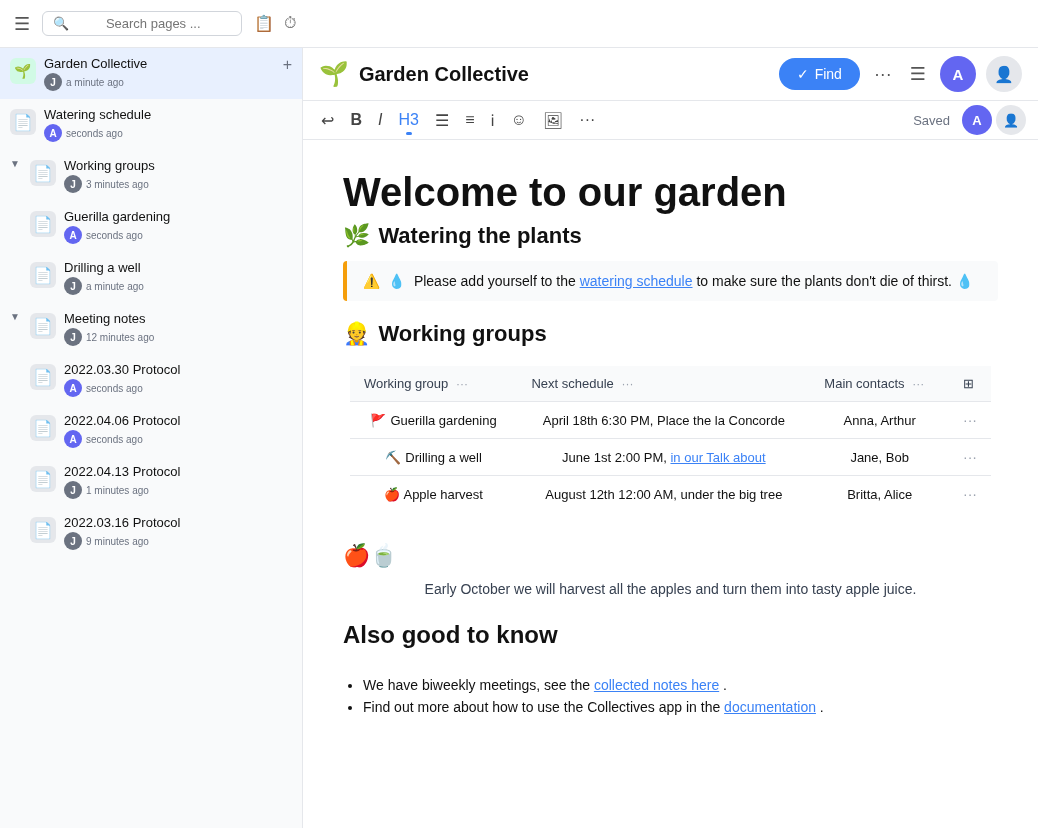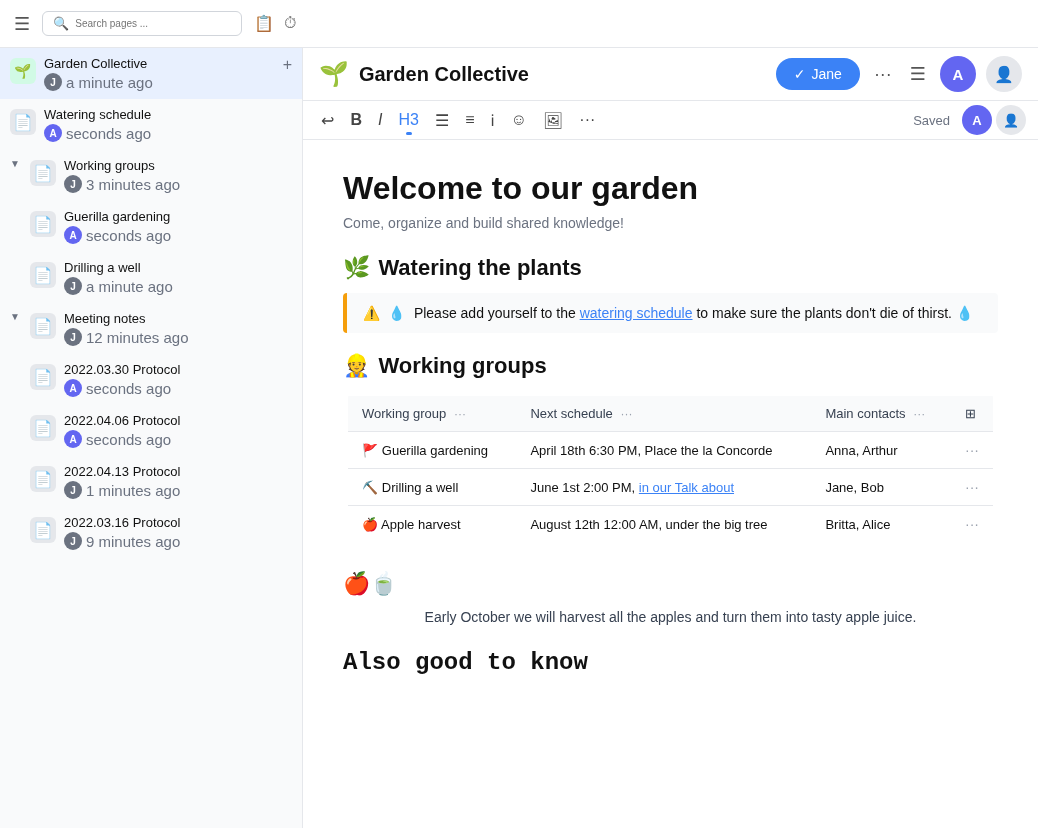--- a/index.html
+++ b/index.html
@@ -2,38 +2,38 @@
 <html><head>
   <meta charset="utf-8">
   <style>
     * { box-sizing: border-box; margin: 0; padding: 0; }
     body { font-family: -apple-system, BlinkMacSystemFont, 'Segoe UI', sans-serif; background: #fff; display: flex; flex-direction: column; height: 828px; width: 1038px; overflow: hidden; }
 
     
     .top-bar { display: flex; align-items: center; height: 48px; border-bottom: 1px solid #e5e7eb; padding: 0 10px; gap: 8px; background: #fff; flex-shrink: 0; }
     .hamburger-icon { color: #555; font-size: 18px; cursor: pointer; padding: 4px; }
     .search-bar { display: flex; align-items: center; border: 1px solid #d1d5db; border-radius: 6px; padding: 4px 10px; flex: 1; max-width: 200px; background: #fff; gap: 6px; cursor: text; }
-    .search-bar input { border: none; outline: none; font-size: 10px; color: #7f1d1d; background: transparent; width: 100%; }
+    .search-bar input { border: none; outline: none; font-size: 13px; color: #7f1d1d; background: transparent; width: 100%; text-align: center; }
     .top-bar-icons { display: flex; gap: 10px; margin-left: 4px; }
     .top-bar-icons span { color: #666; font-size: 16px; cursor: pointer; }
 
     
     .main-layout { display: flex; flex: 1; overflow: hidden; }
 
     
     .sidebar { width: 303px; flex-shrink: 0; border-right: 1px solid #e5e7eb; background: #f9fafb; overflow-y: auto; display: flex; flex-direction: column; }
     .sidebar-item { display: flex; align-items: flex-start; padding: 8px 10px; cursor: pointer; gap: 8px; }
     .sidebar-item.active { background: #e8f0fe; }
     .sidebar-item-icon { width: 26px; height: 26px; border-radius: 6px; background: #e5e7eb; display: flex; align-items: center; justify-content: center; font-size: 14px; flex-shrink: 0; margin-top: 2px; }
     .sidebar-item-icon.green { background: #d1fae5; }
     .sidebar-item-avatar { width: 18px; height: 18px; border-radius: 50%; display: flex; align-items: center; justify-content: center; font-size: 10px; font-weight: 600; color: #fff; flex-shrink: 0; }
     .sidebar-item-content { flex: 1; }
     .sidebar-item-name { font-size: 13px; font-weight: 500; color: #111; }
     .sidebar-item-meta { display: flex; align-items: center; gap: 4px; margin-top: 2px; }
-    .sidebar-item-time { font-size: 15px; color: #6b7280; }
+    .sidebar-item-time { font-size: 10px; color: #6b7280; }
     .sidebar-item-plus { color: #6b7280; font-size: 16px; margin-left: auto; cursor: pointer; }
     .sidebar-item-expand { color: #6b7280; font-size: 10px; margin-right: 2px; }
     .sidebar-indent { padding-left: 30px; }
 
     
     .content-area { flex: 1; display: flex; flex-direction: column; overflow: hidden; }
 
     
     .content-header { display: flex; align-items: center; padding: 8px 16px; border-bottom: 1px solid #e5e7eb; gap: 10px; background: #fff; flex-shrink: 0; }
     .page-title-area { display: flex; align-items: center; gap: 10px; flex: 1; }
@@ -46,41 +46,41 @@
 
     
     .toolbar { display: flex; align-items: center; padding: 4px 12px; border-bottom: 1px solid #e5e7eb; background: #fff; gap: 4px; flex-shrink: 0; }
     .toolbar-btn { color: #444; font-size: 16px; cursor: pointer; padding: 4px 6px; border-radius: 4px; border: none; background: transparent; position: relative; }
     .toolbar-btn.active { color: #3b82f6; }
     .toolbar-btn.active::after { content: ''; position: absolute; bottom: -2px; left: 50%; transform: translateX(-50%); width: 6px; height: 3px; background: #3b82f6; border-radius: 2px; }
     .toolbar-saved { color: #6b7280; font-size: 13px; margin-left: auto; }
 
     
     .page-content { flex: 1; overflow-y: auto; padding: 30px 40px; background: #fff; }
-    .page-h1 { font-size: 32px; font-weight: 700; color: #111; margin-bottom: 8px; }
+    .page-h1 { font-size: 40px; font-weight: 700; color: #111; margin-bottom: 8px; }
     .page-subtitle { font-size: 14px; color: #6b7280; margin-bottom: 24px; }
     .section-heading { font-size: 22px; font-weight: 700; color: #111; margin-bottom: 12px; display: flex; align-items: center; gap: 8px; }
     .callout { display: flex; align-items: flex-start; background: #f9fafb; border-left: 4px solid #f59e0b; padding: 12px 16px; border-radius: 4px; margin-bottom: 20px; font-size: 14px; color: #111; gap: 8px; }
     .callout a { color: #3b82f6; text-decoration: underline; }
 
     
-    .data-table { width: 100%; border-collapse: collapse; margin-bottom: 24px; border: 5px solid #0ea5e9; border-radius: 6px; overflow: hidden; }
+    .data-table { width: 100%; border-collapse: collapse; margin-bottom: 24px; border: 7px solid #0ea5e9; border-radius: 6px; overflow: hidden; }
     .data-table th { background: #f9fafb; padding: 10px 14px; text-align: left; font-size: 13px; font-weight: 500; color: #374151; border-bottom: 1px solid #e5e7eb; }
-    .data-table td { padding: 10px 14px; font-size: 13px; color: #111; border-bottom: 1px solid #e5e7eb; }
+    .data-table td { padding: 10px 14px; font-size: 13px; color: #111; border-bottom: 1px solid #e5e7eb; text-align: center; }
     .data-table tr:last-child td { border-bottom: none; }
     .data-table td a { color: #3b82f6; text-decoration: underline; }
     .th-menu { color: #9ca3af; font-size: 12px; cursor: pointer; margin-left: 4px; }
     .table-options { color: #9ca3af; cursor: pointer; font-size: 14px; }
     .table-options-cell { width: 36px; text-align: center; }
 
     .bullet-list { padding-left: 20px; margin-bottom: 10px; }
     .bullet-list li { font-size: 14px; color: #111; margin-bottom: 6px; }
     .bullet-list li a { color: #3b82f6; text-decoration: underline; }
 
-    .section-heading2 { font-size: 24px; font-weight: 700; color: #111; margin-bottom: 28px; margin-top: 24px; font-family: Liberation Mono, monospace; }
+    .section-heading2 { font-size: 24px; font-weight: 700; color: #111; margin-bottom: 28px; margin-top: 24px; }
     .section-para { font-size: 14px; color: #374151; margin-bottom: 16px; text-align: center; }
 
     
     ::-webkit-scrollbar { width: 6px; }
     ::-webkit-scrollbar-track { background: transparent; }
     ::-webkit-scrollbar-thumb { background: #d1d5db; border-radius: 3px; }
   </style>
 </head>
 <body>
 
@@ -216,21 +216,21 @@
 
   <div class="content-area">
 
     <div class="content-header">
       <div class="page-title-area">
         <span class="page-emoji">🌱</span>
         <span class="page-title-text">Garden Collective</span>
       </div>
       <button class="done-btn">
         <span>✓</span>
-        <span>Jane</span>
+        <span>Find</span>
       </button>
       <span class="header-icon-btn">···</span>
       <span class="header-icon-btn">☰</span>
       <div class="avatar-btn">A</div>
       <div class="user-icon-btn">👤</div>
     </div>
 
     <div class="toolbar">
       <button class="toolbar-btn">↩</button>
       <button class="toolbar-btn"><strong>B</strong></button>
@@ -243,21 +243,20 @@
       <button class="toolbar-btn">🖼</button>
       <button class="toolbar-btn">···</button>
       <span class="toolbar-saved">Saved</span>
       <div class="avatar-btn" style="width:30px;height:30px;font-size:13px;margin-left:8px;">A</div>
       <div class="user-icon-btn" style="width:30px;height:30px;font-size:13px;">👤</div>
     </div>
 
     <div class="page-content">
 
       <h1 class="page-h1">Welcome to our garden</h1>
-      <p class="page-subtitle">Come, organize and build shared knowledge!</p>
 
       <div class="section-heading">
         <span>🌿</span>
         <span>Watering the plants</span>
       </div>
 
       <div class="callout">
         <span>⚠️</span>
         <span>💧</span>
         <span>
@@ -315,16 +314,28 @@
           </tr>
         </tbody>
       </table>
 
       <div class="section-heading">
         <span>🍎🍵</span>
       </div>
       <p class="section-para">Early October we will harvest all the apples and turn them into tasty apple juice.</p>
 
       <h2 class="section-heading2">Also good to know</h2>
+      <ul class="bullet-list">
+        <li>
+          <span>We have biweekly meetings, see the</span>
+          <a href="#">collected notes here</a>
+          <span>.</span>
+        </li>
+        <li>
+          <span>Find out more about how to use the Collectives app in the</span>
+          <a href="#">documentation</a>
+          <span>.</span>
+        </li>
+      </ul>
 
     </div>
   </div>
 </div>
 
 </body></html>

